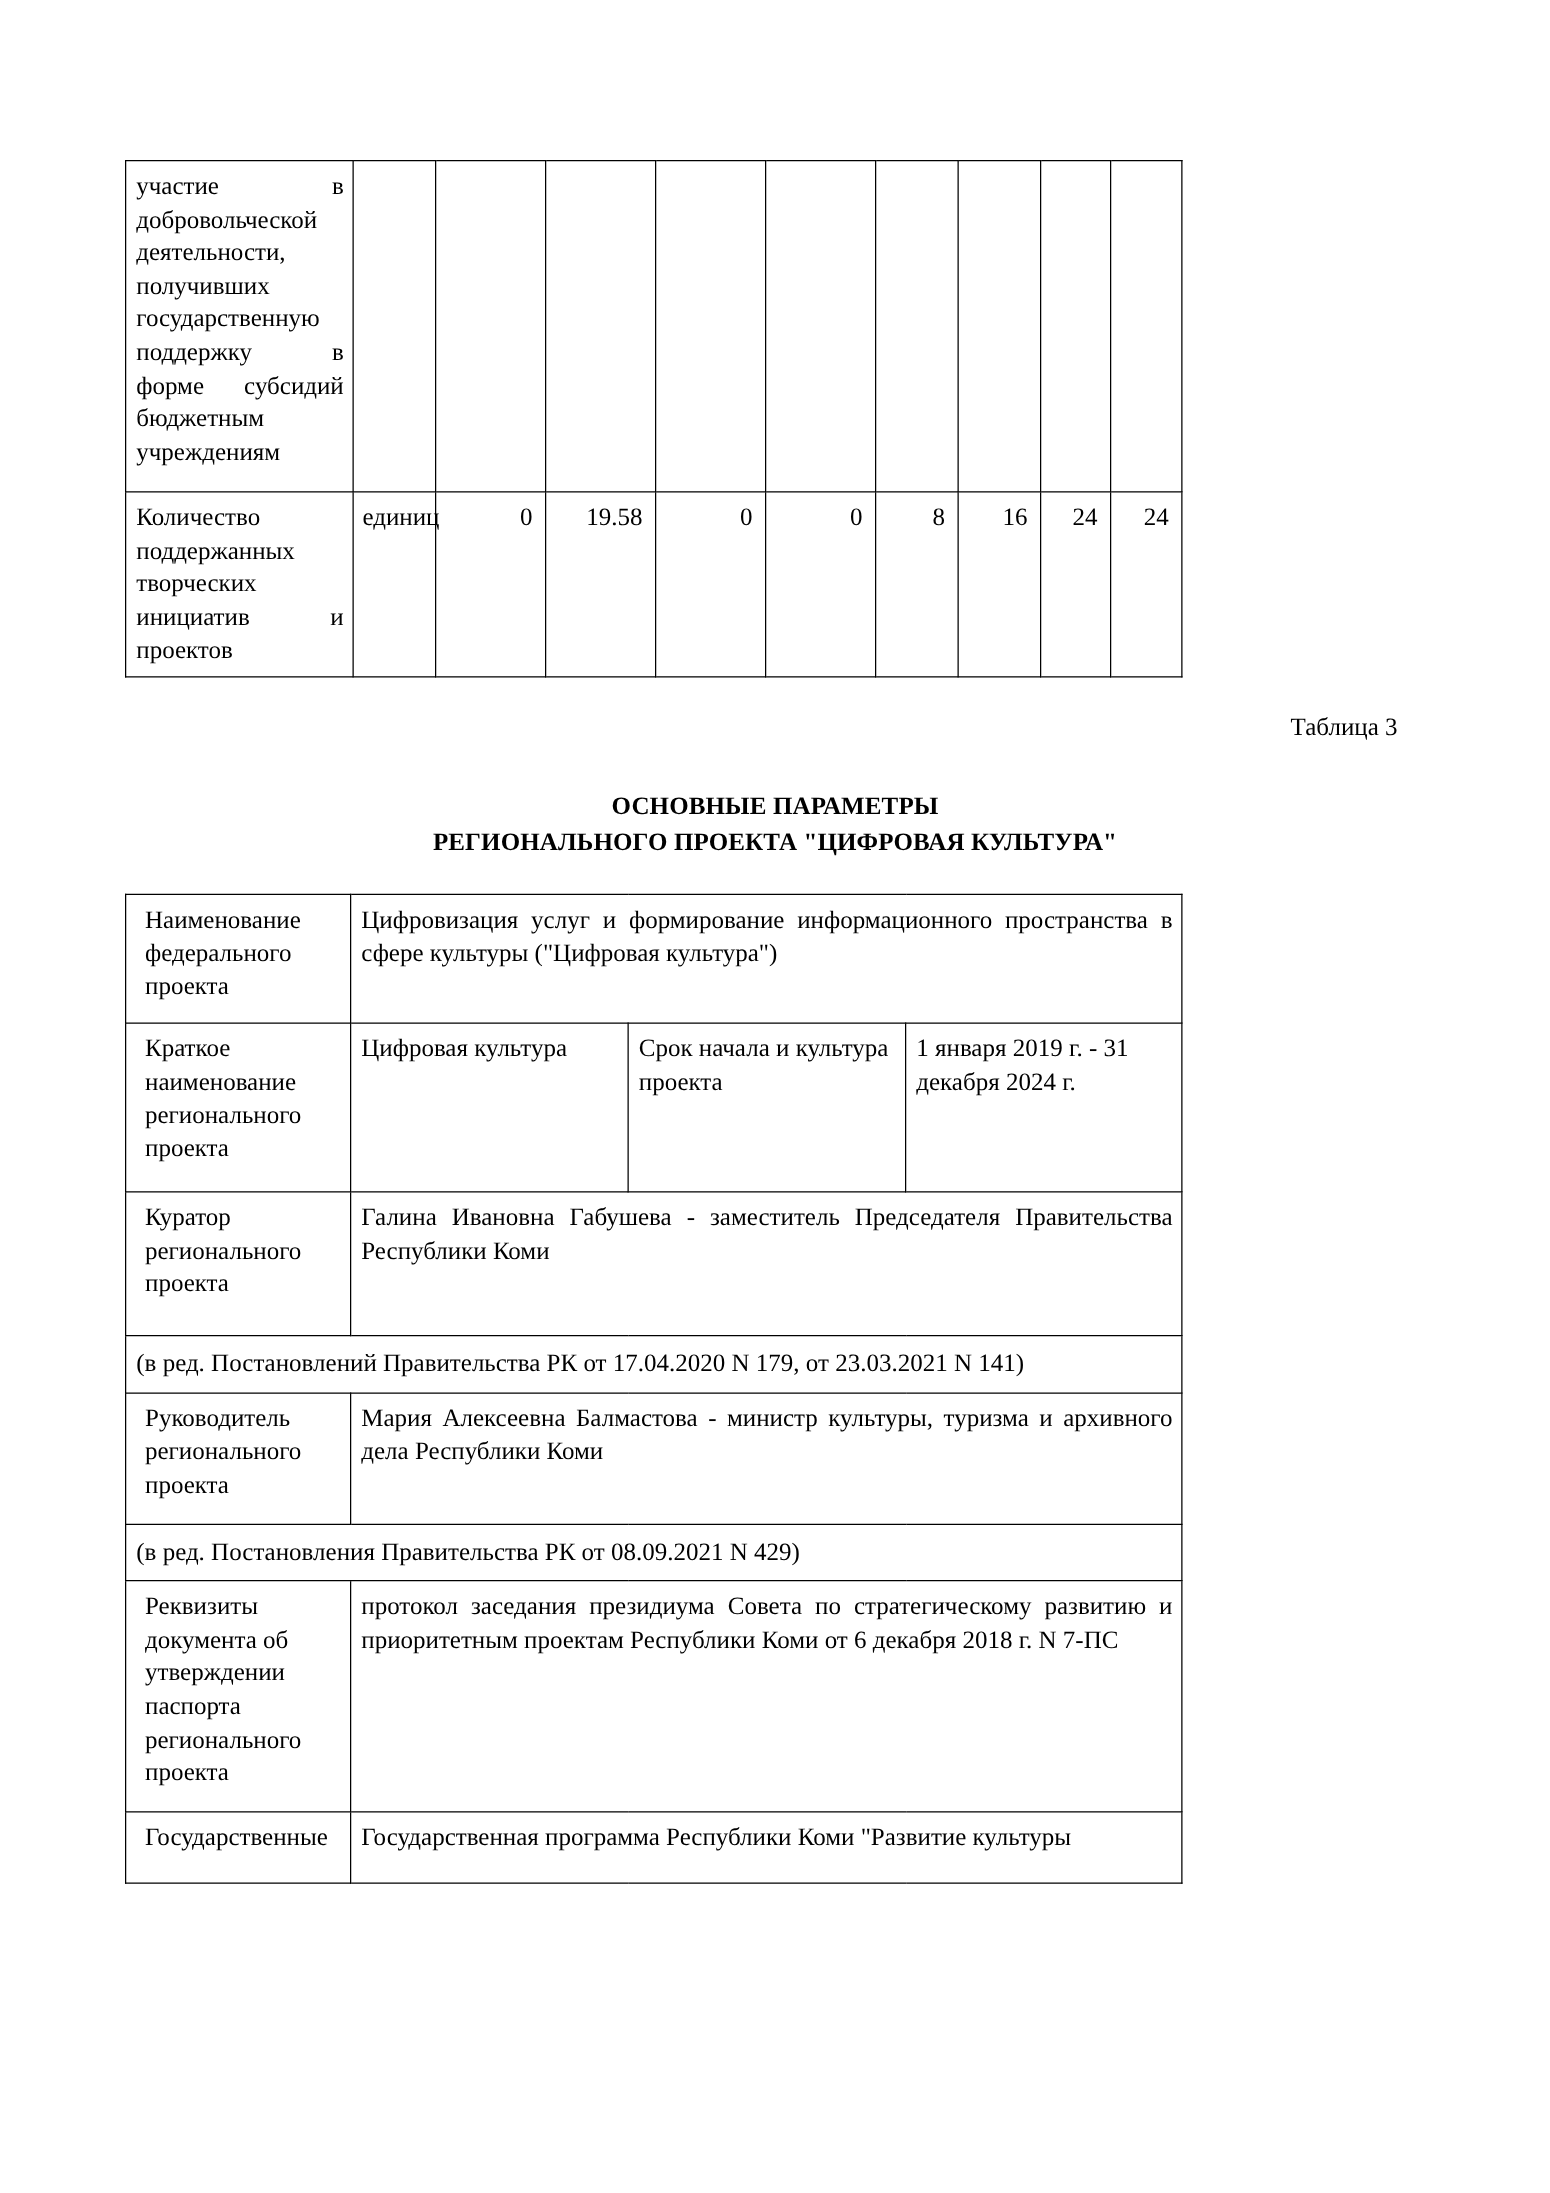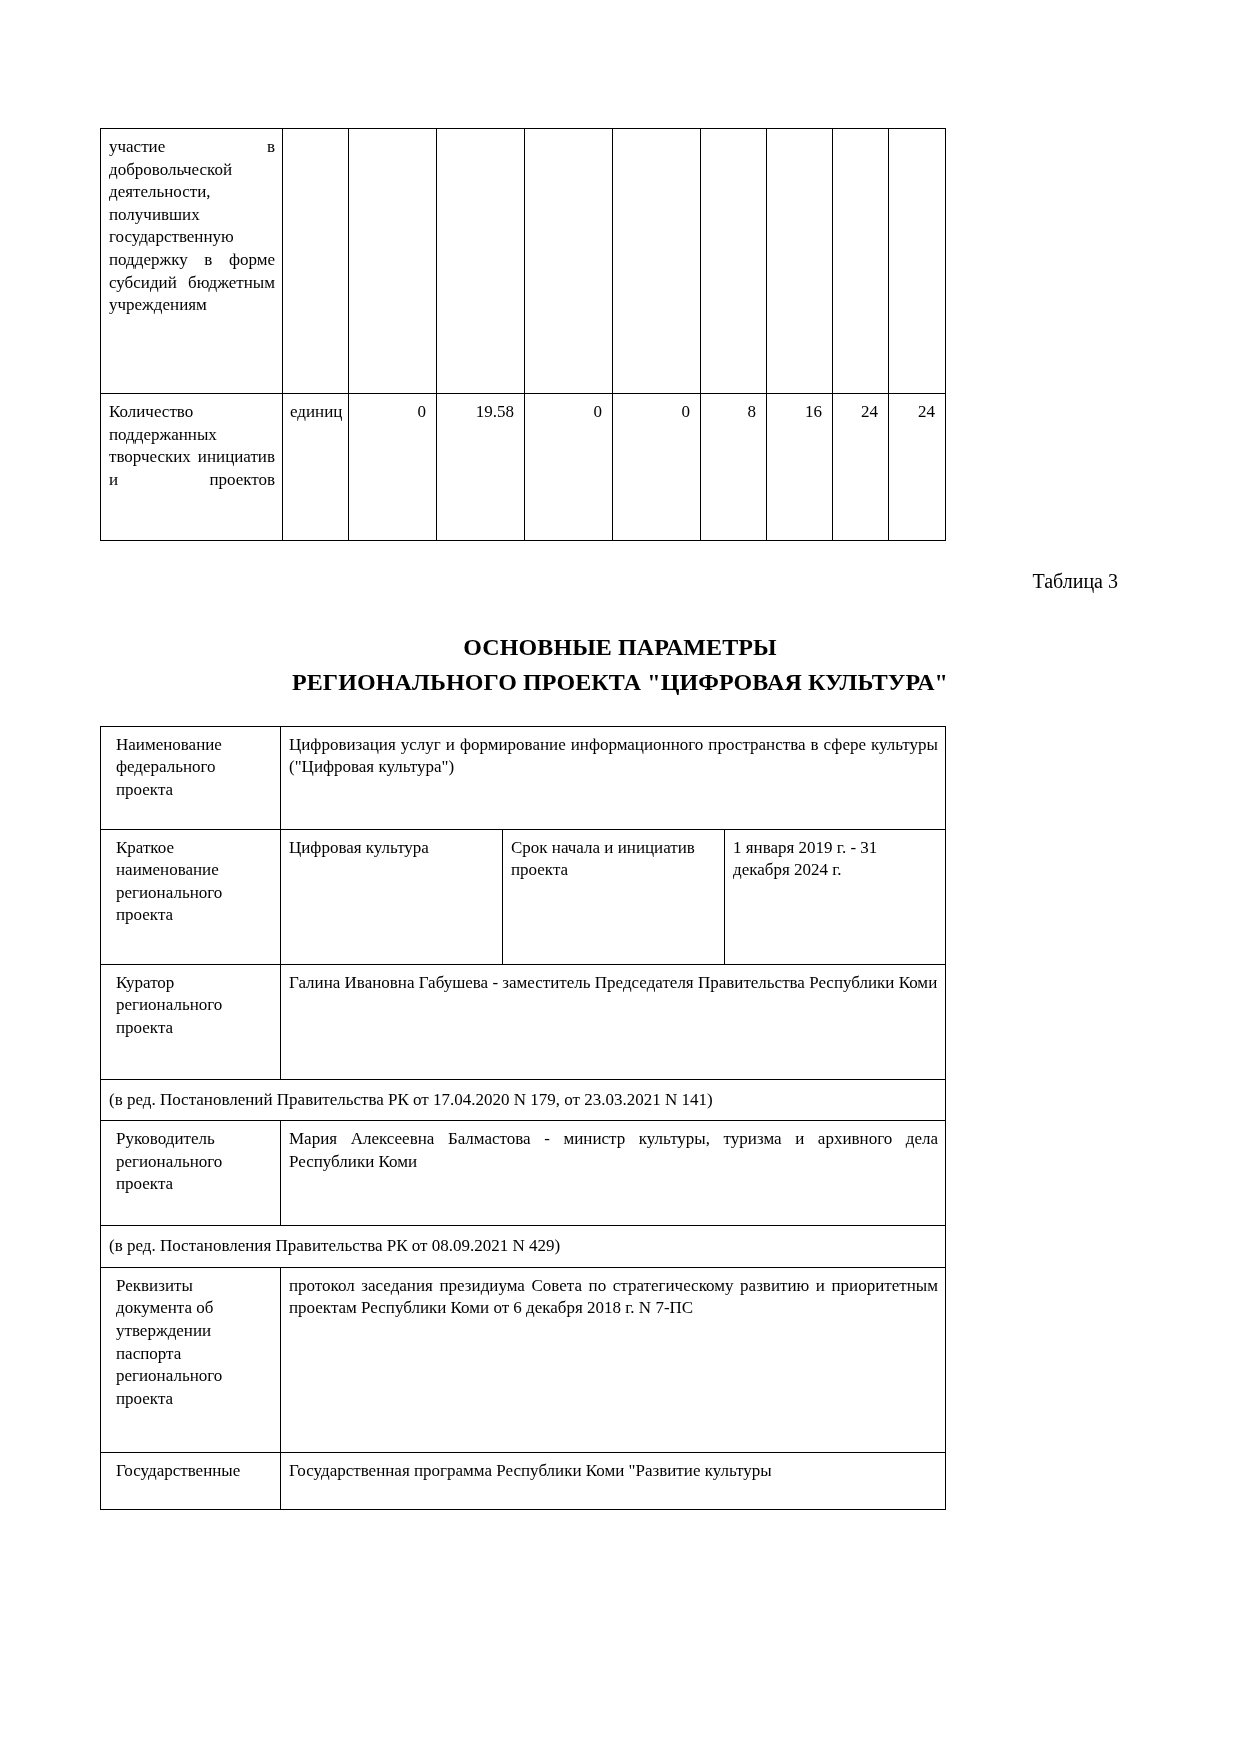--- a/index.html
+++ b/index.html
@@ -28,21 +28,21 @@
   table.doc-table {
     border-collapse: collapse;
     width: 845px;
     table-layout: fixed;
     border: 1.6px solid #000;
   }
   table.doc-table td {
     border: 1.2px solid #000;
     vertical-align: top;
     padding: 7px 7px 7px 8px;
-    font-size: 17px;
+    font-size: 20px;
     line-height: 1.33;
     font-family: "Liberation Serif", "DejaVu Serif", serif;
   }
 
   
   .t1 td.label {
     text-align: justify;
     text-align-last: justify;
     hyphens: none;
   }
@@ -63,21 +63,21 @@
     font-size: 20px;
     margin: 27px 0 0 0;
     padding-right: 22px;
     line-height: 1.3;
   }
 
   
   .doc-heading {
     text-align: center;
     font-weight: bold;
-    font-size: 24px;
+    font-size: 20px;
     line-height: 1.45;
     margin: 36px 0 26px 0;
     letter-spacing: 0.1px;
   }
   .doc-heading .line { display: block; }
 
   
   .t2 td.key {
     width: 180px;
     text-align: left;
@@ -164,21 +164,21 @@
     <tbody>
 
       <tr class="r-name">
         <td class="key">Наименование федерального проекта</td>
         <td class="val-just" colspan="3">Цифровизация услуг и формирование информационного пространства в сфере культуры ("Цифровая культура")</td>
       </tr>
 
       <tr class="r-short">
         <td class="key">Краткое наименование регионального проекта</td>
         <td class="val">Цифровая культура</td>
-        <td class="val">Срок начала и инициатив проекта</td>
+        <td class="val">Срок начала и культура проекта</td>
         <td class="val">1 января 2019 г. - 31 декабря 2024 г.</td>
       </tr>
 
       <tr class="r-curator">
         <td class="key">Куратор регионального проекта</td>
         <td class="val-just" colspan="3">Галина Ивановна Габушева - заместитель Председателя Правительства Республики Коми</td>
       </tr>
 
       <tr>
         <td class="note" colspan="4">(в ред. Постановлений Правительства РК от 17.04.2020 N 179, от 23.03.2021 N 141)</td>

